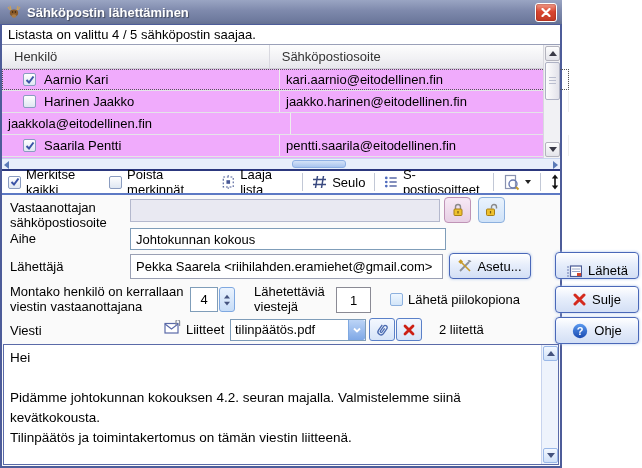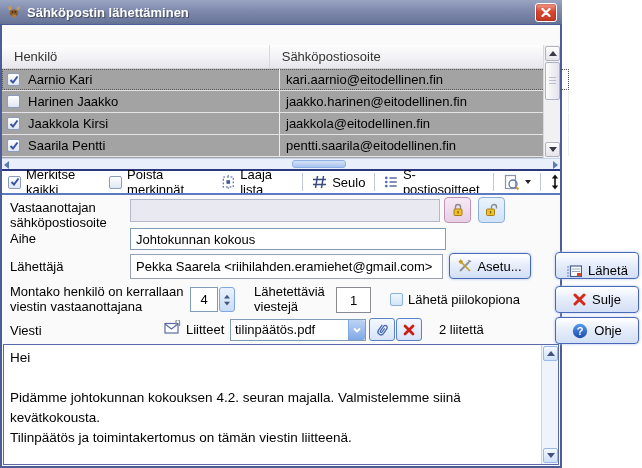--- a/index.html
+++ b/index.html
@@ -18,31 +18,31 @@
   .closebtn { position:absolute; right:5px; top:3px; width:22px; height:19px;
     background:linear-gradient(#f0a08e,#d9452f 45%,#c23a25);
     border:1px solid #fff; border-radius:3px; display:flex; align-items:center; justify-content:center;
     box-shadow:inset 0 0 2px #8f2013; }
 
   
   .statusbar { position:absolute; left:0; right:0; top:25px; height:20px; background:#fff;
     border-bottom:1px solid #9aa0b8; display:flex; align-items:center; padding-left:6px; }
 
   
-  .listarea { position:absolute; left:0; right:0; top:45px; height:113px; background:#a3a3a3; }
+  .listarea { position:absolute; left:0; right:0; top:45px; height:113px; background:#f0abfc; }
   .thead { display:flex; height:24px;
     background:linear-gradient(#fdfdfd,#f1f1f4 60%,#e7e7ec);
     border-bottom:1px solid #cfcfd6; color:#333; }
   .th { display:flex; align-items:center; padding-left:12px; border-right:1px solid #d9d9e0; }
   .th.c1 { width:278px; } .th.c2 { width:289px; } .th.c3 { flex:1; border-right:none; }
   .trow { display:flex; height:22px; border-bottom:1px solid #e4e4e8; }
   .rowmain { display:flex; width:567px; }
   .trow.selected .rowmain { outline:1px dotted #555; outline-offset:-1px; }
   .tcell { display:flex; align-items:center; }
-  .cell-name { width:278px; padding-left:5px; gap:8px; border-right:1px solid #eee; }
+  .cell-name { width:278px; padding-left:21px; gap:8px; border-right:1px solid #eee; }
   .cell-email { width:289px; padding-left:6px; border-right:1px solid #eee; }
   .cell-filler { flex:1; }
 
   .cb { width:13px; height:13px; border:1px solid #8a9cc0; border-radius:2px;
     background:linear-gradient(#fefefe,#dfe7f2); display:flex; align-items:center; justify-content:center; flex:0 0 auto; }
   .cb svg { display:none; }
   .cb.checked svg { display:block; }
 
   
   .vscroll { position:absolute; right:0; top:45px; width:17px; height:113px;
@@ -135,20 +135,23 @@
         <circle cx="9.4" cy="8" r=".7" fill="#2a1a08"></circle>
     </svg>
     <span class="titletext">Sähköpostin lähettäminen</span>
     <div class="closebtn">
       <svg width="10" height="9" viewBox="0 0 10 9">
         <path d="M1.5 1 L8.5 8 M8.5 1 L1.5 8" stroke="#fff" stroke-width="2.2" stroke-linecap="round"></path>
       </svg>
     </div>
   </div>
 
+  <div class="statusbar">
+    <span>Listasta on valittu 4 / 5 sähköpostin saajaa.</span>
+  </div>
 
   <div class="listarea">
     <div class="thead">
       <div class="th c1">Henkilö</div>
       <div class="th c2">Sähköpostiosoite</div>
       <div class="th c3"></div>
     </div>
 
     <div class="trow selected">
       <div class="rowmain">
@@ -173,28 +176,20 @@
           </span>
           <span>Harinen Jaakko</span>
         </div>
         <div class="tcell cell-email">jaakko.harinen@eitodellinen.fin</div>
       </div>
       <div class="tcell cell-filler"></div>
     </div>
 
     <div class="trow">
       <div class="rowmain">
-        <div class="tcell cell-name">
-          <span class="cb checked">
-            <svg width="10" height="10" viewBox="0 0 10 10">
-                <path d="M1.5 5 L4 7.5 L8.5 1.5" stroke="#3a53a6" stroke-width="2" fill="none"></path>
-              </svg>
-          </span>
-          <span>Jaakkola Kirsi</span>
-        </div>
         <div class="tcell cell-email">jaakkola@eitodellinen.fin</div>
       </div>
       <div class="tcell cell-filler"></div>
     </div>
 
     <div class="trow">
       <div class="rowmain">
         <div class="tcell cell-name">
           <span class="cb checked">
             <svg width="10" height="10" viewBox="0 0 10 10">

